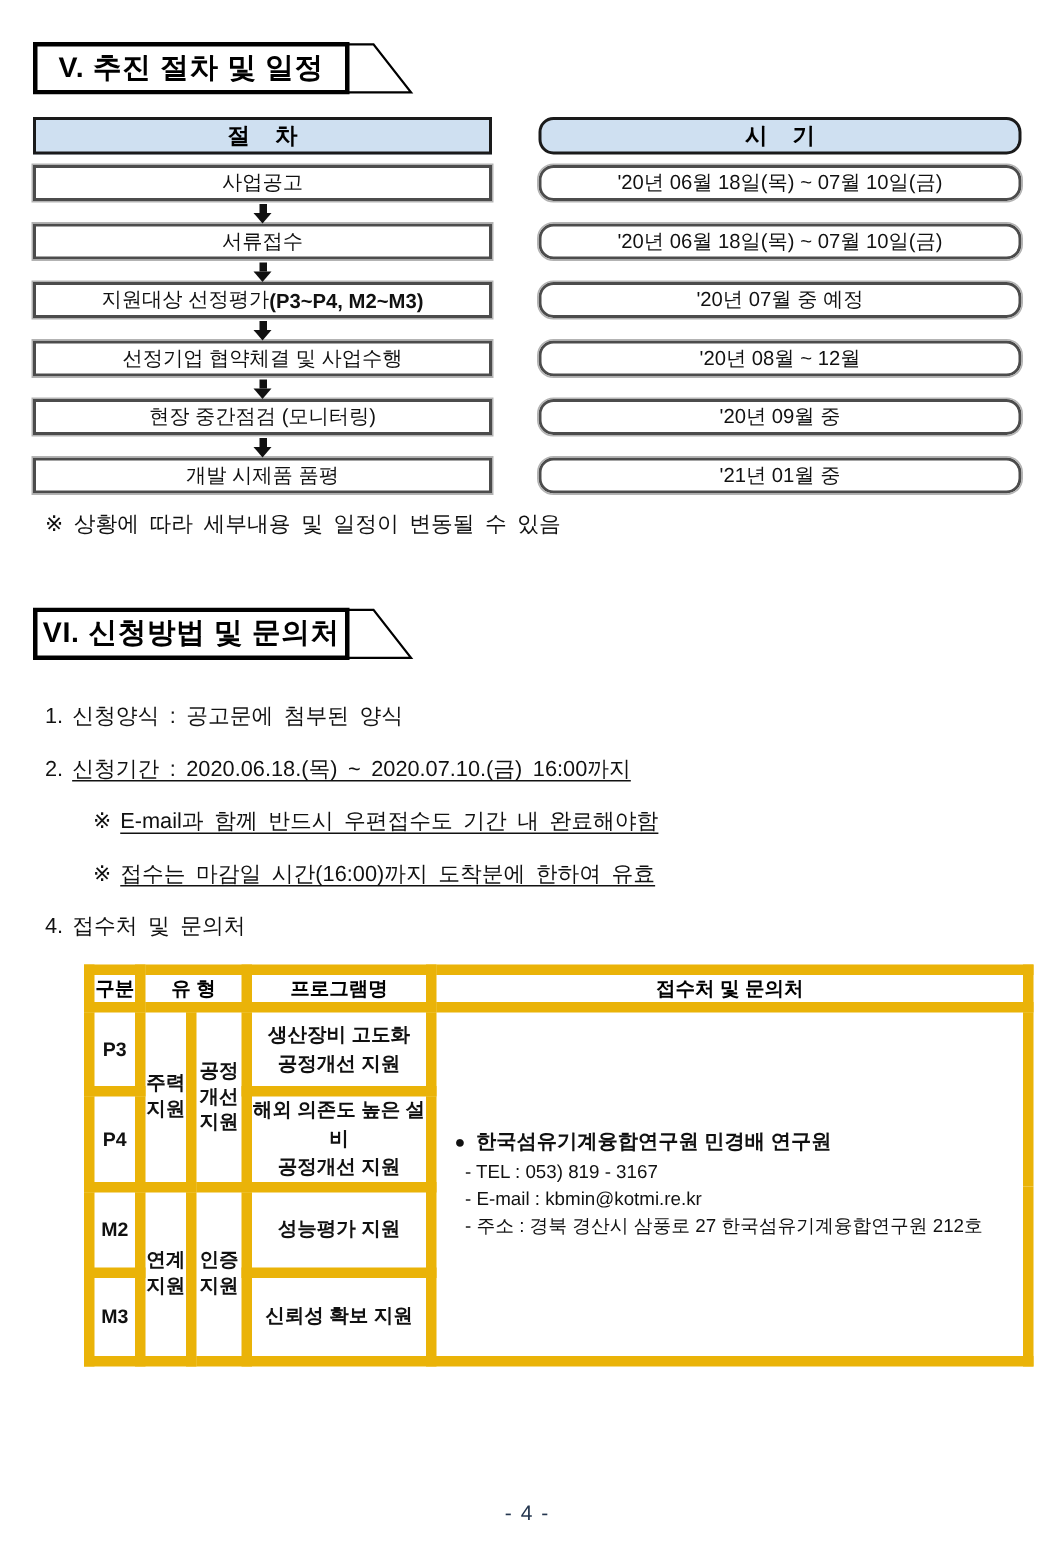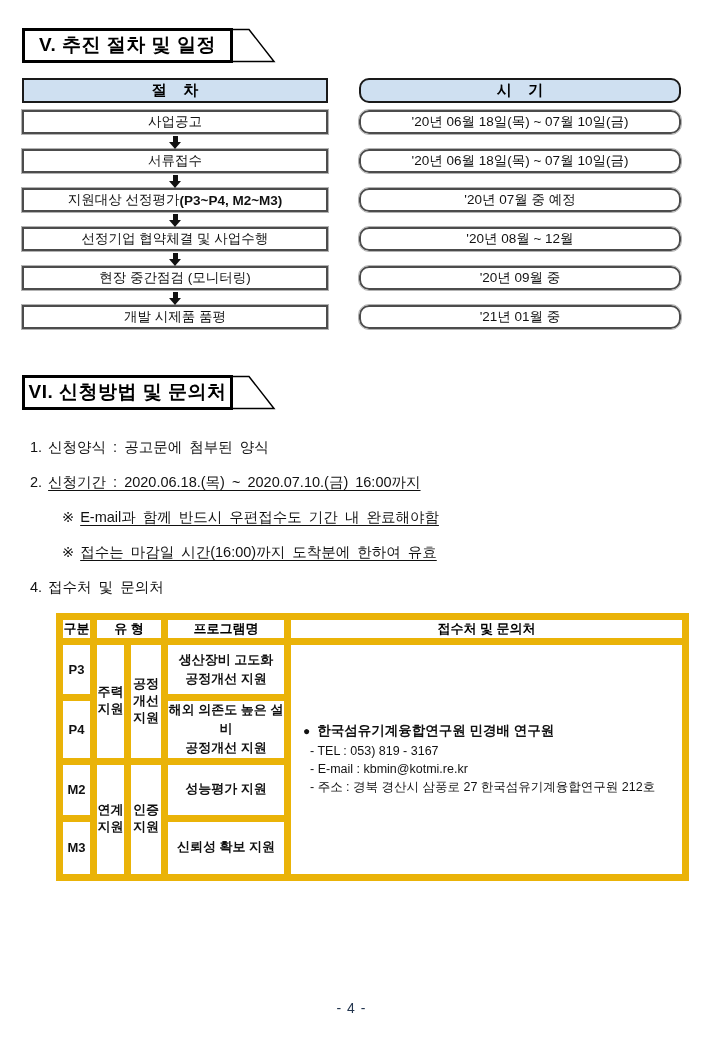--- a/index.html
+++ b/index.html
@@ -162,20 +162,21 @@
     <div class="srow">
       <div class="col-l flow-box">
           <span>개발 시제품 품평</span>
         </div>
       <div class="col-r flow-box">
           <span>'21년 01월 중</span>
         </div>
     </div>
   </div>
 
+  <div class="sched-note">※ 상황에 따라 세부내용 및 일정이 변동될 수 있음</div>
 
   <div class="banner banner-vi">
     <svg width="256" height="35" viewBox="0 0 256 35">
       <polygon points="1,1.5 227,1.5 252,33.5 1,33.5" fill="#ffffff" stroke="#000000" stroke-width="1.5"></polygon>
       <rect x="1.5" y="1.5" width="208" height="32" fill="#ffffff" stroke="#000000" stroke-width="3"></rect>
     </svg>
     <div class="banner-text">VI. 신청방법 및 문의처</div>
   </div>
 
   <div class="apply-list">

